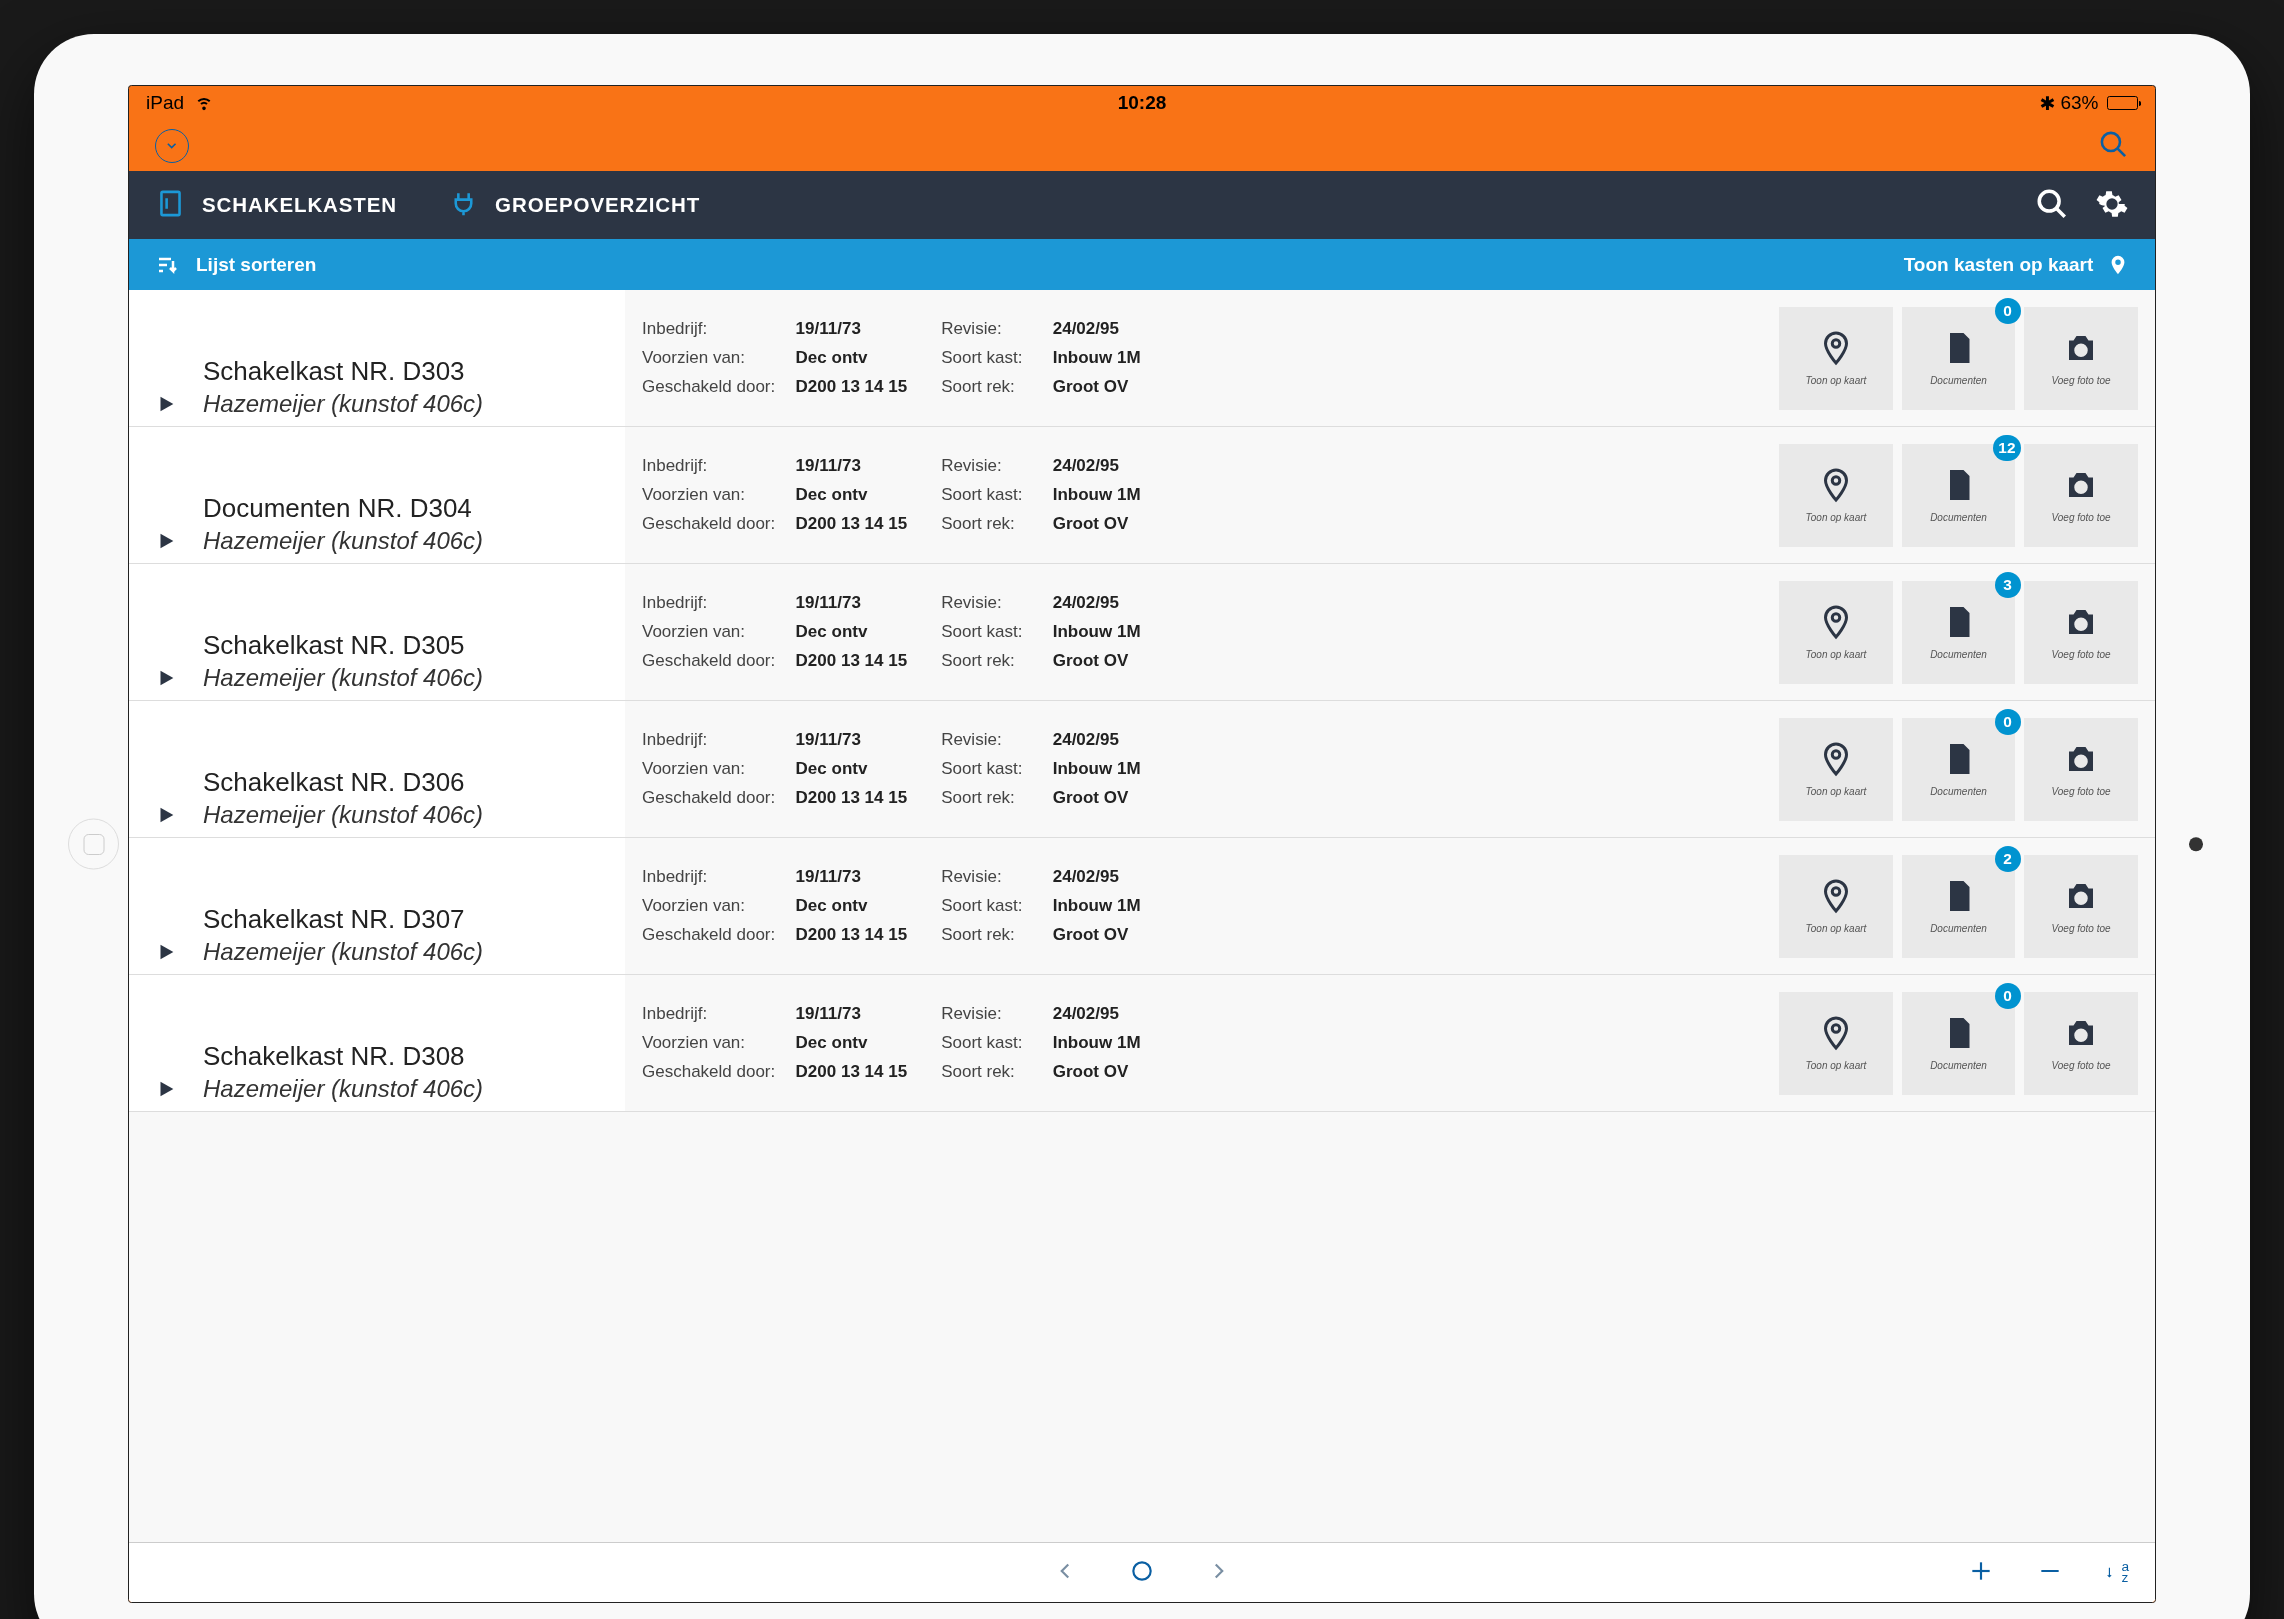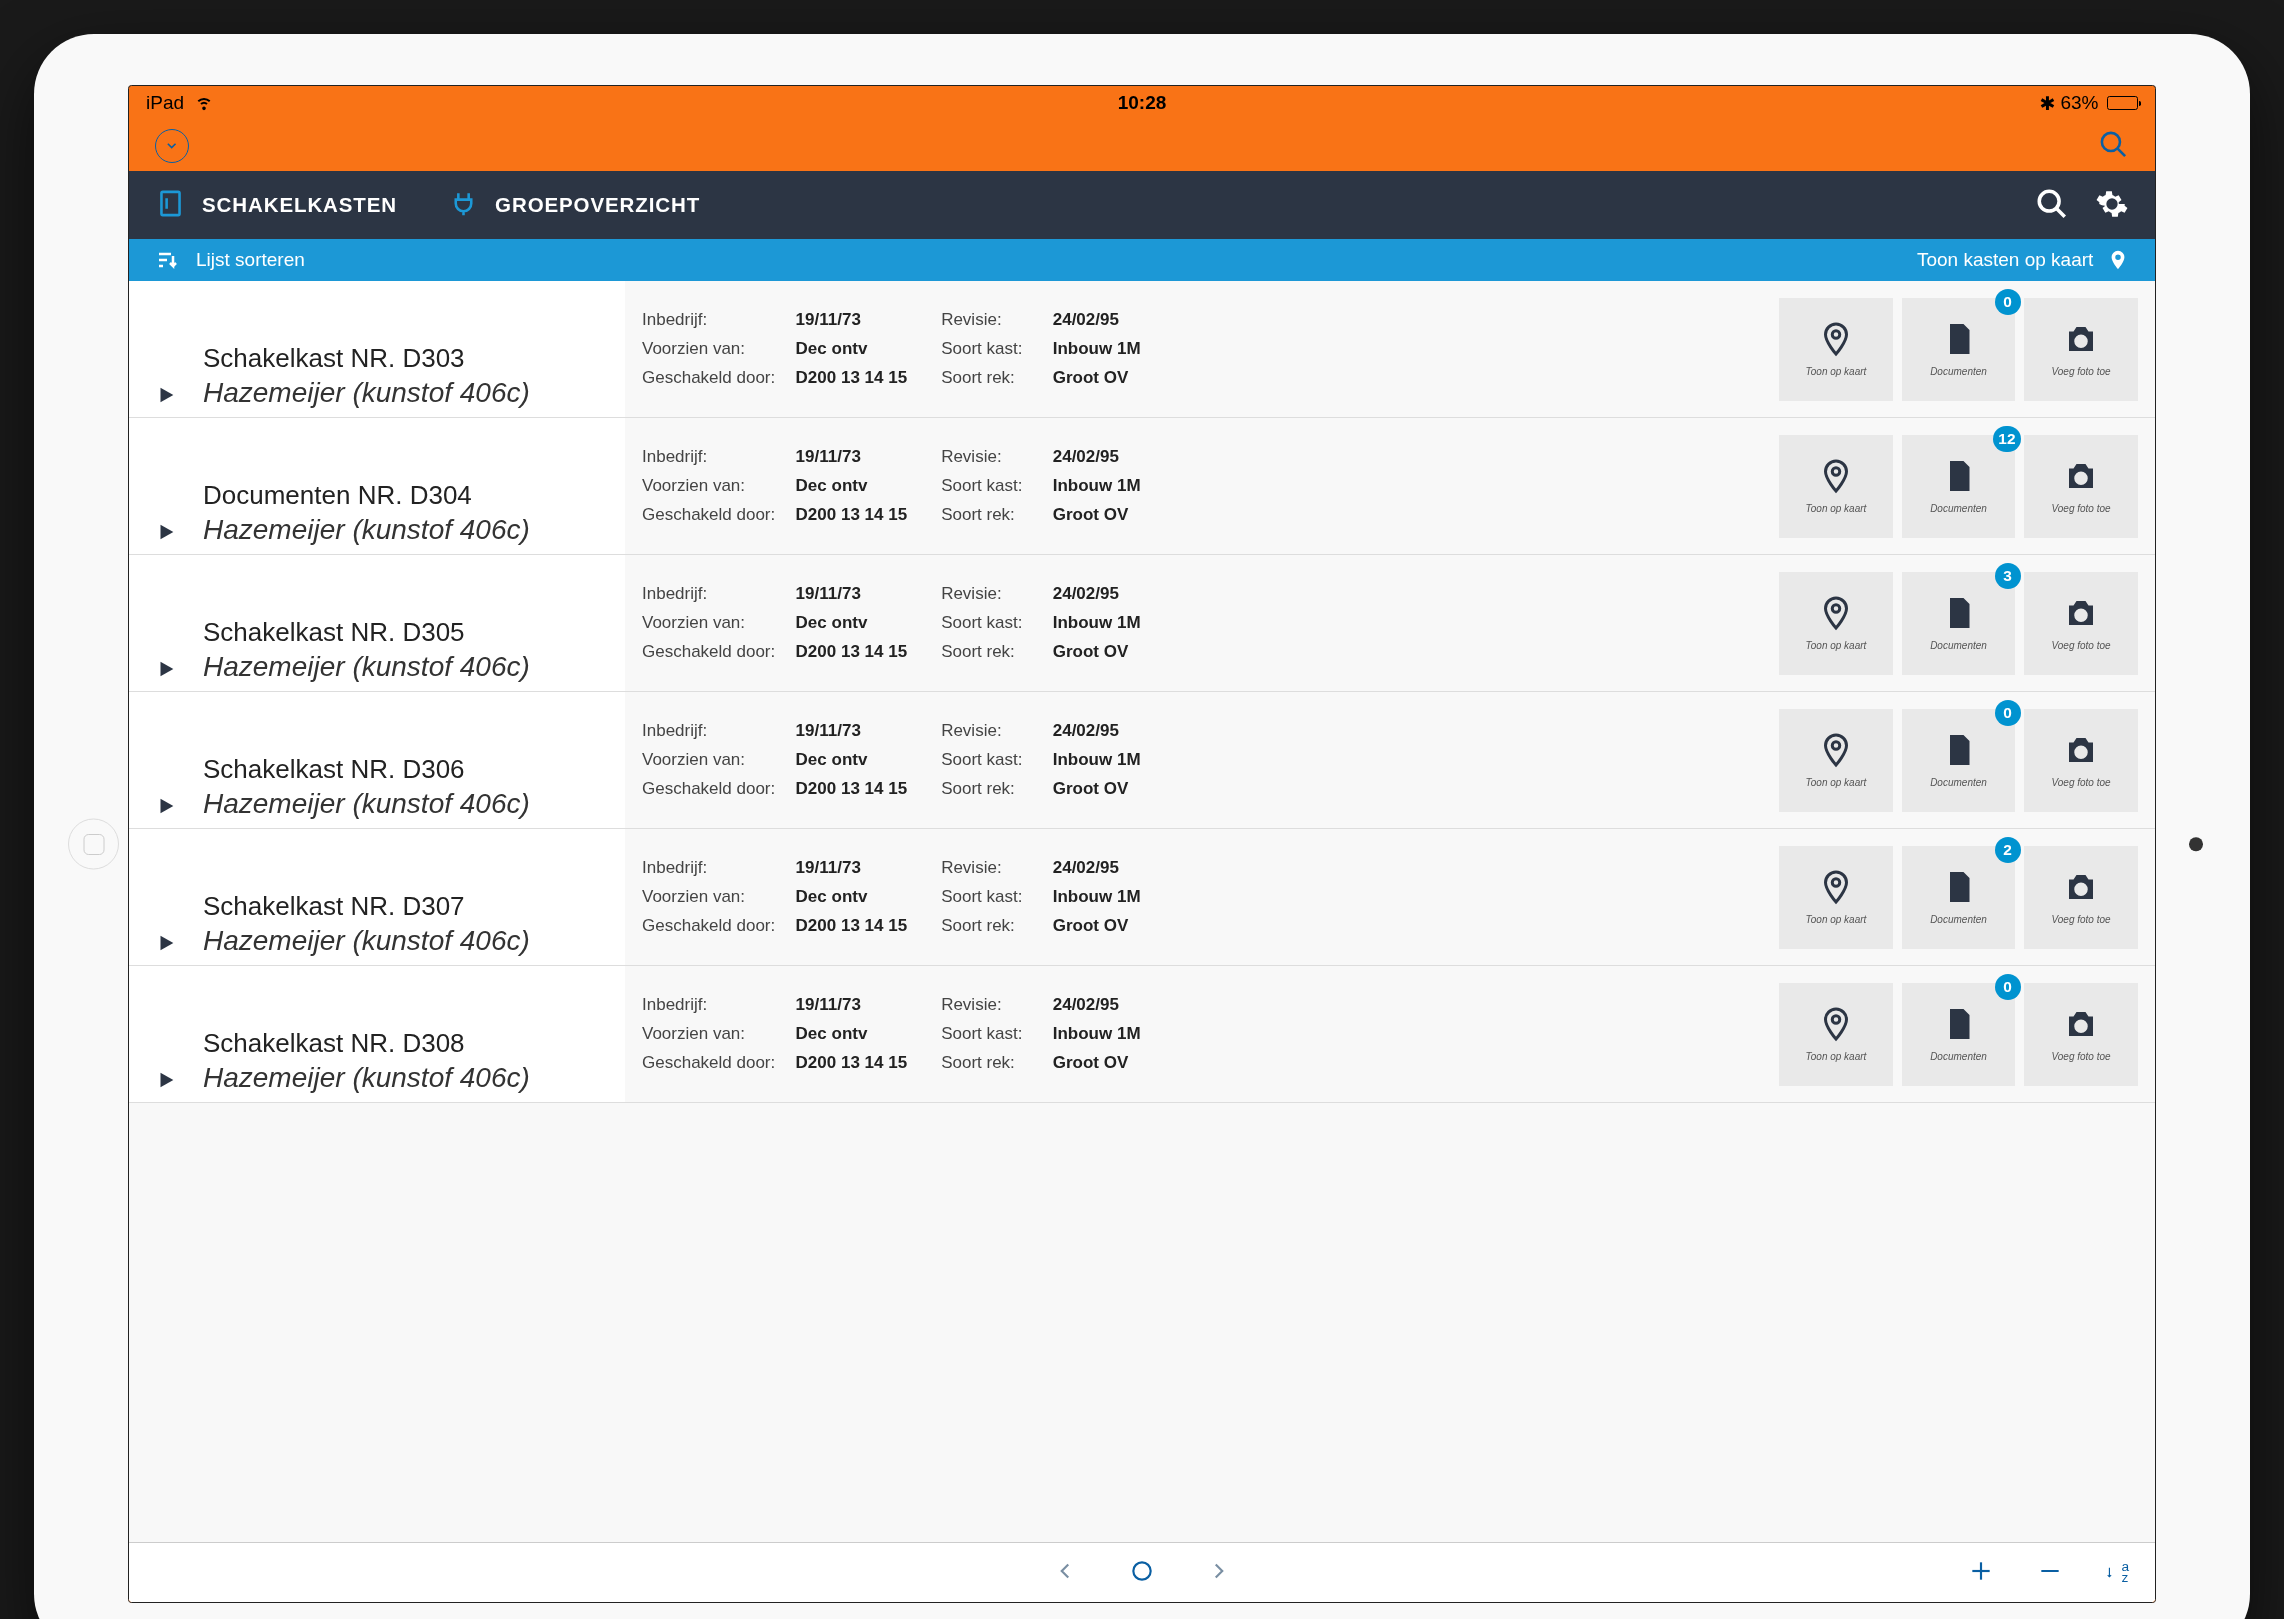--- a/index.html
+++ b/index.html
@@ -21,32 +21,32 @@
 .toolbar-1{height:51px;display:flex;align-items:center;justify-content:space-between;padding:0 26px;}
 .circle-btn{width:34px;height:34px;border:1.7px solid #0a5fa3;border-radius:50%;display:flex;align-items:center;justify-content:center;cursor:pointer;}
 .circle-btn svg{width:15.4px;height:15.4px;}
 .search-top svg{width:31px;height:31px;}
 .nav-bar{height:68px;background:#2c3544;display:flex;align-items:center;padding:0 26px;color:#fff;}
 .nav-item{display:flex;align-items:center;gap:16px;margin-right:51px;cursor:pointer;}
 .nav-item svg{width:31px;height:31px;}
 .nav-item-label{font-weight:700;font-size:20.5px;letter-spacing:0.9px;}
 .nav-right{margin-left:auto;display:flex;align-items:center;gap:26px;}
 .nav-right svg{width:34px;height:34px;cursor:pointer;}
-.sort-bar{height:42px;background:#1c98d6;display:flex;align-items:center;padding:0 26px;color:#fff;font-weight:400;font-size:19px;}
+.sort-bar{height:51px;background:#1c98d6;display:flex;align-items:center;padding:0 26px;color:#fff;font-weight:700;font-size:19px;}
 .sort-left{display:flex;align-items:center;gap:17px;flex:0 0 496px;}
 .sort-left svg{width:24px;height:24px;}
 .sort-right{margin-left:auto;display:flex;align-items:center;gap:13.7px;}
 .sort-right svg{width:22px;height:26px;}
 .list-container{flex:1;overflow-y:auto;background:#f8f8f8;}
 .row{display:flex;border-bottom:0.9px solid #ddd;min-height:137px;}
 .row-left{flex:0 0 496px;background:#fff;display:flex;align-items:flex-end;padding:8px 26px;gap:26px;}
 .row-left .play{cursor:pointer;}
 .row-left .play svg{width:22px;height:22px;}
 .row-title{font-size:26px;font-weight:400;color:#222;}
-.row-sub{font-size:28px;font-style:italic;color:#333;margin-top:3.4px;}
+.row-sub{font-size:24px;font-style:italic;color:#333;margin-top:3.4px;}
 .row-mid{flex:1;background:#f8f8f8;display:flex;align-items:center;padding:0 17px;gap:34px;}
 .kv-col{display:flex;flex-direction:column;gap:8.6px;font-size:17px;}
 .kv-col .kv{display:flex;gap:8.6px;}
 .kv-col .k{width:145px;color:#444;}
 .kv-col.c2 .k{width:103px;}
 .kv-col .v{font-weight:700;color:#222;}
 .row-actions{flex:0 0 376px;display:flex;align-items:center;gap:8.6px;padding-right:17px;}
 .action-btn{flex:1;height:103px;background:#e9e9e9;display:flex;flex-direction:column;align-items:center;justify-content:center;gap:6.8px;cursor:pointer;position:relative;}
 .action-btn svg{width:36px;height:36px;}
 .action-btn .lbl{font-size:10px;font-style:italic;color:#555;}

